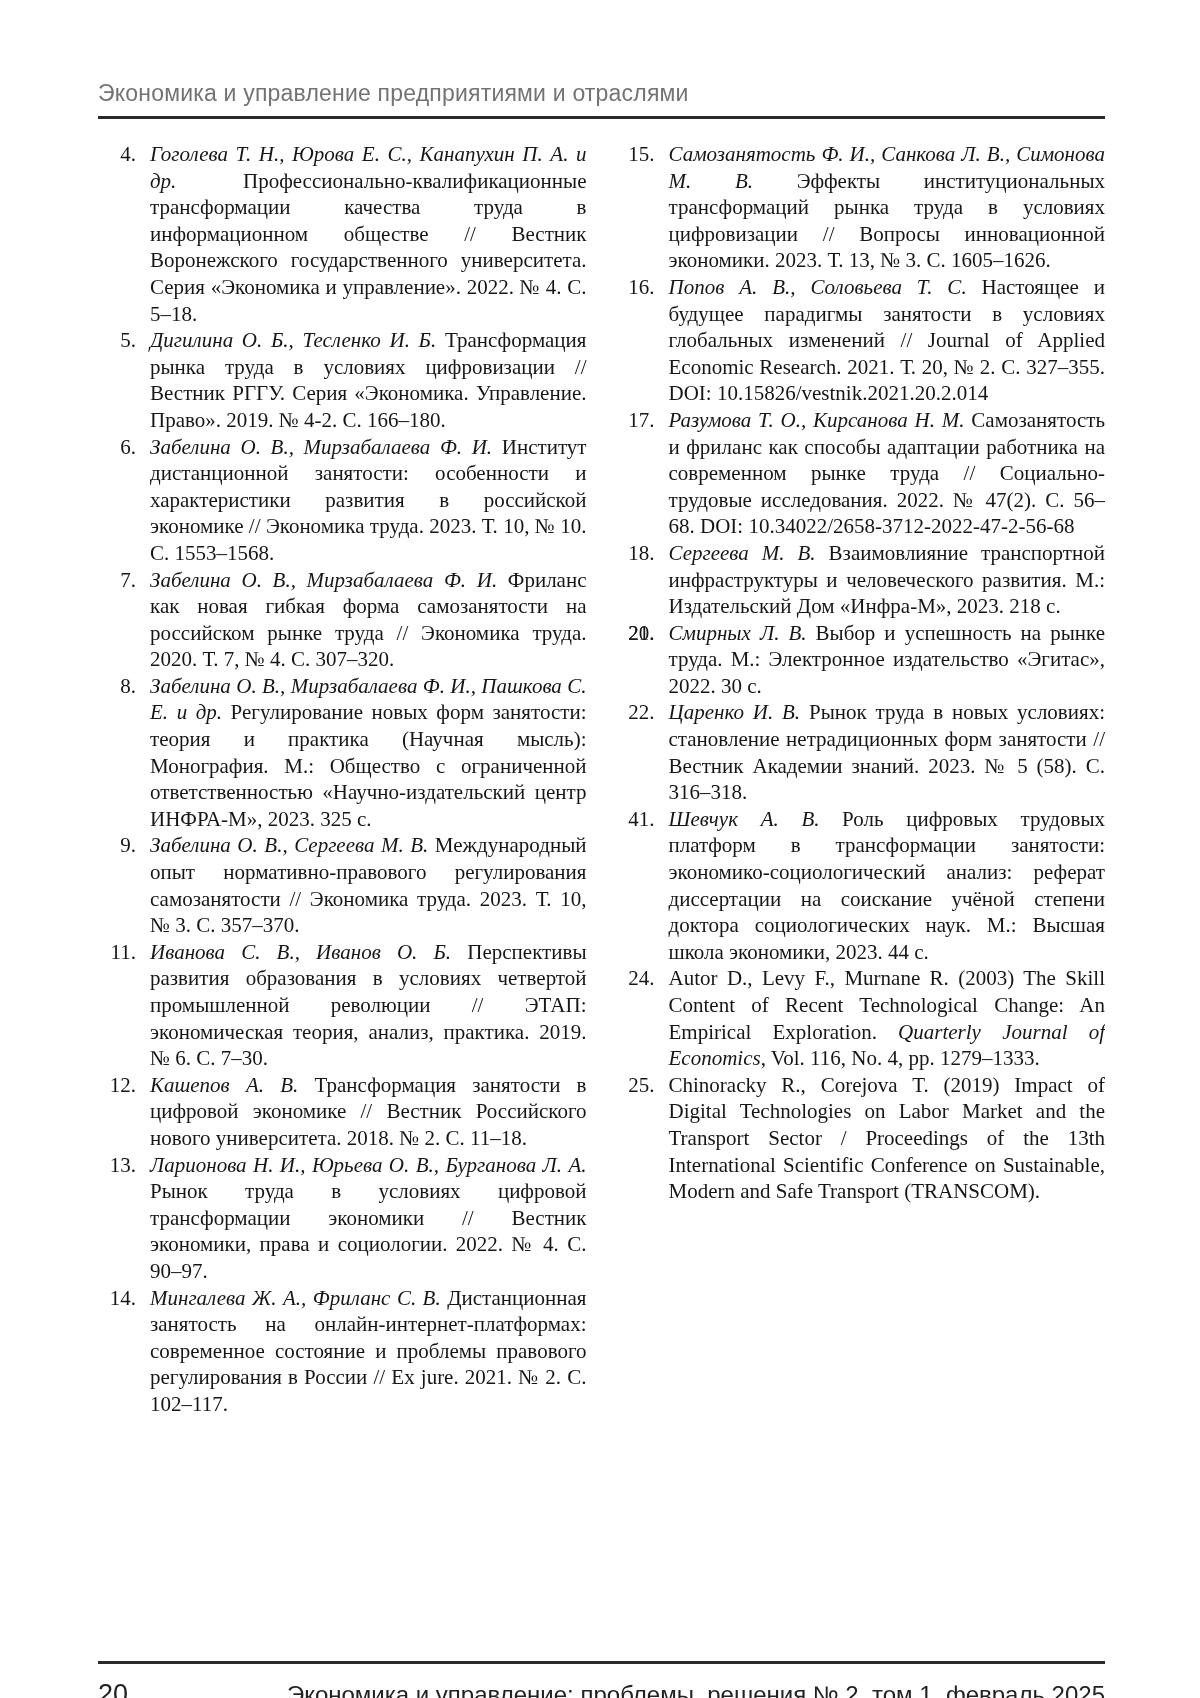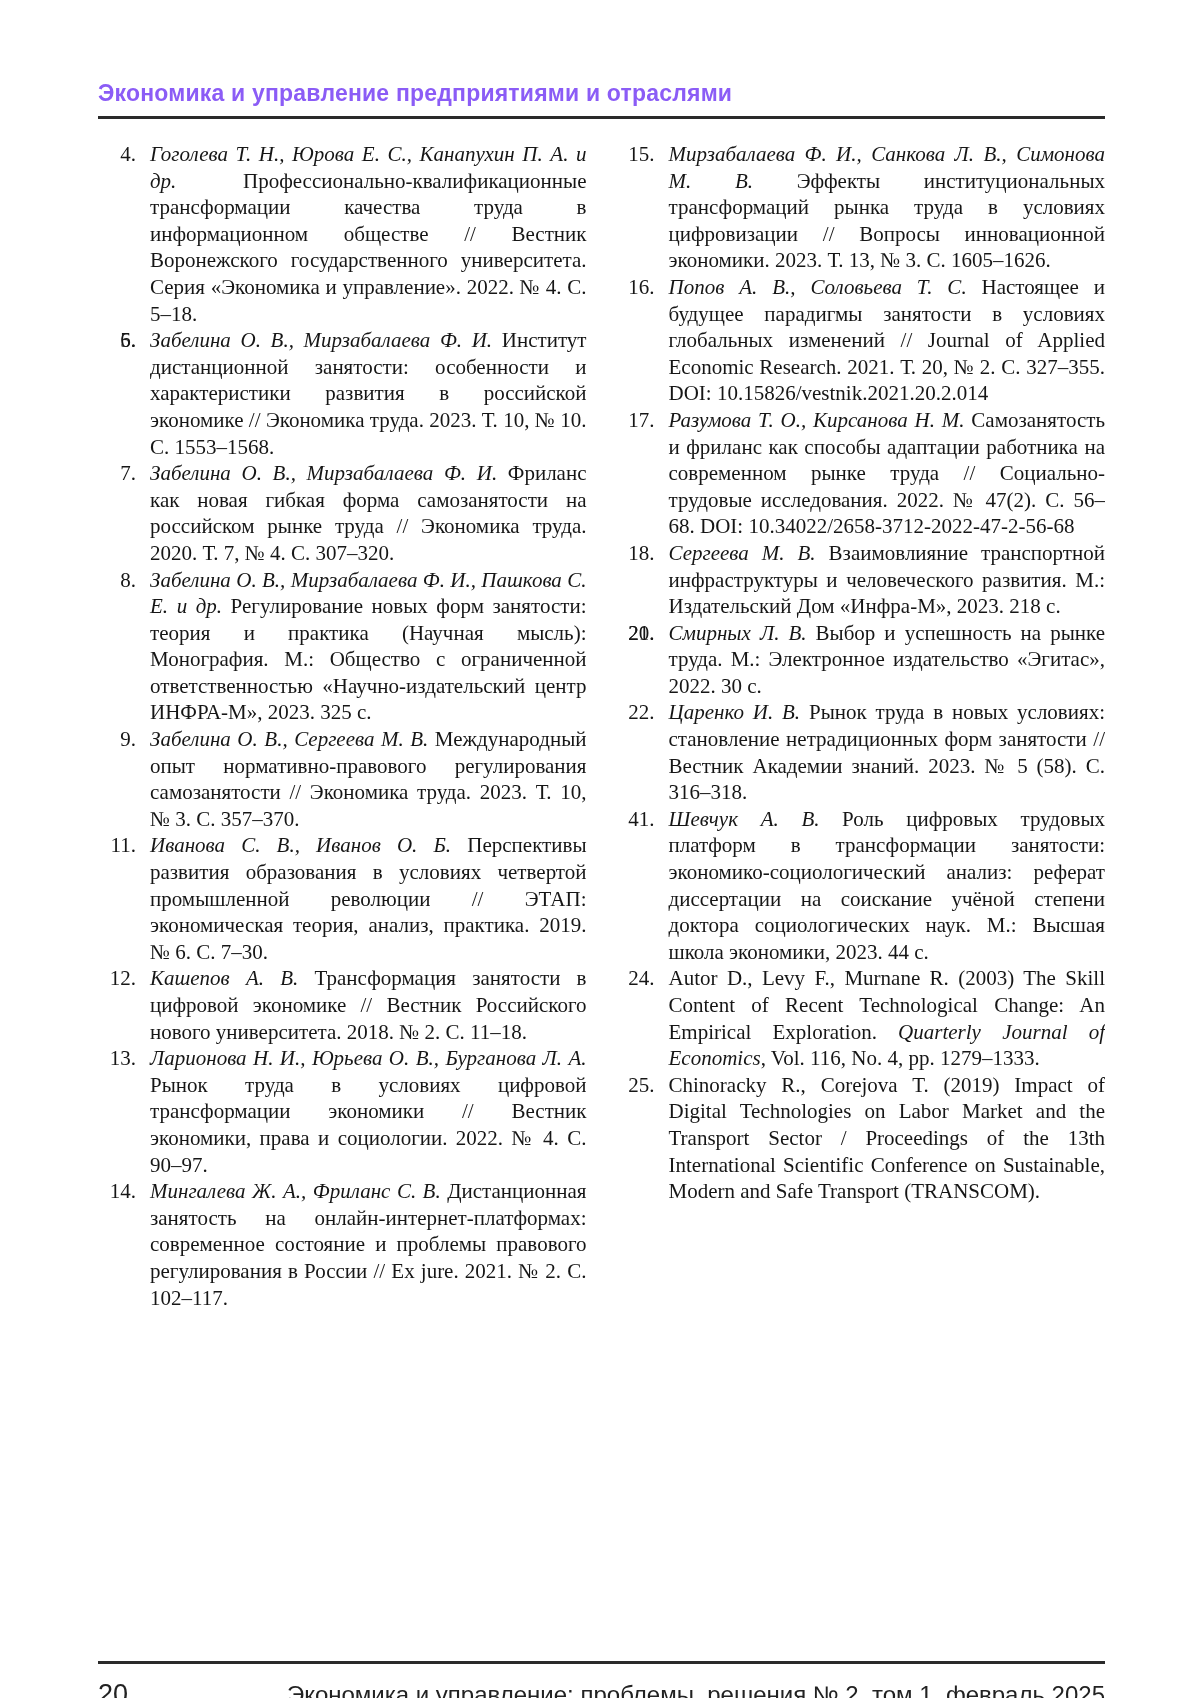--- a/index.html
+++ b/index.html
@@ -17,25 +17,25 @@
   }
   
   .running-head {
     position: absolute;
     top: 80px;
     left: 98px;
     right: 95px;
   }
   .section-title {
     font-family: "Liberation Sans", sans-serif;
-    font-weight: bold;
+    font-weight: normal;
     font-size: 23px;
     line-height: 26px;
     letter-spacing: 0.2px;
-    color: #8b5cf6;
+    color: #737373;
   }
   .head-rule {
     margin-top: 10px;
     height: 3px;
     background: #2a2a2a;
   }
   
   .refs-wrap {
     position: absolute;
     top: 141px;
@@ -109,32 +109,32 @@
 <div class="page">
 
   <header class="running-head">
     <div class="section-title">Экономика и управление предприятиями и отраслями</div>
     <div class="head-rule"></div>
   </header>
 
   <main class="refs-wrap">
     <ol class="ref-col" id="ref-col-left" lang="ru">
         <li class="ref"><span class="ref-num">4.</span><span class="ref-text"><i>Гоголева Т. Н., Юрова Е. С., Канапухин П. А. и др. </i><span>Профессионально-квалификационные трансформации качества труда в информационном обществе // Вестник Воронежского государственного университета. Серия «Экономика и управление». 2022. № 4. С. 5–18.</span></span></li>
-        <li class="ref"><span class="ref-num">5.</span></li>
+        <li class="ref"><span class="ref-num">5.</span><span class="ref-text"><i>Дигилина О. Б., Тесленко И. Б. </i><span>Трансформация рынка труда в условиях цифровизации // Вестник РГГУ. Серия «Экономика. Управление. Право». 2019. № 4-2. С. 166–180.</span></span></li>
         <li class="ref"><span class="ref-num">6.</span><span class="ref-text"><i>Забелина О. В., Мирзабалаева Ф. И. </i><span>Институт дистанционной занятости: особенности и характеристики развития в российской экономике // Экономика труда. 2023. Т. 10, № 10. С. 1553–1568.</span></span></li>
         <li class="ref"><span class="ref-num">7.</span><span class="ref-text"><i>Забелина О. В., Мирзабалаева Ф. И. </i><span>Фриланс как новая гибкая форма самозанятости на российском рынке труда // Экономика труда. 2020. Т. 7, № 4. С. 307–320.</span></span></li>
         <li class="ref"><span class="ref-num">8.</span><span class="ref-text"><i>Забелина О. В., Мирзабалаева Ф. И., Пашкова С. Е. и др. </i><span>Регулирование новых форм занятости: теория и практика (Научная мысль): Монография. М.: Общество с ограниченной ответственностью «Научно-издательский центр ИНФРА-М», 2023. 325 с.</span></span></li>
         <li class="ref"><span class="ref-num">9.</span><span class="ref-text"><i>Забелина О. В., Сергеева М. В. </i><span>Международный опыт нормативно-правового регулирования самозанятости // Экономика труда. 2023. Т. 10, № 3. С. 357–370.</span></span></li>
         <li class="ref"><span class="ref-num">11.</span><span class="ref-text"><i>Иванова С. В., Иванов О. Б. </i><span>Перспективы развития образования в условиях четвертой промышленной революции // ЭТАП: экономическая теория, анализ, практика. 2019. № 6. С. 7–30.</span></span></li>
         <li class="ref"><span class="ref-num">12.</span><span class="ref-text"><i>Кашепов А. В. </i><span>Трансформация занятости в цифровой экономике // Вестник Российского нового университета. 2018. № 2. С. 11–18.</span></span></li>
         <li class="ref"><span class="ref-num">13.</span><span class="ref-text"><i>Ларионова Н. И., Юрьева О. В., Бурганова Л. А. </i><span>Рынок труда в условиях цифровой трансформации экономики // Вестник экономики, права и социологии. 2022. № 4. С. 90–97.</span></span></li>
         <li class="ref"><span class="ref-num">14.</span><span class="ref-text"><i>Мингалева Ж. А., Фриланс С. В. </i><span>Дистанционная занятость на онлайн-интернет-платформах: современное состояние и проблемы правового регулирования в России // Ex jure. 2021. № 2. С. 102–117.</span></span></li>
       </ol>
     <ol class="ref-col" id="ref-col-right" lang="ru">
-        <li class="ref"><span class="ref-num">15.</span><span class="ref-text"><i>Мирзабалаева Ф. И., Санкова Л. В., Симонова М. В. </i><span>Эффекты институциональных трансформаций рынка труда в условиях цифровизации // Вопросы инновационной экономики. 2023. Т. 13, № 3. С. 1605–1626.</span></span></li>
+        <li class="ref"><span class="ref-num">15.</span><span class="ref-text"><i>Самозанятость Ф. И., Санкова Л. В., Симонова М. В. </i><span>Эффекты институциональных трансформаций рынка труда в условиях цифровизации // Вопросы инновационной экономики. 2023. Т. 13, № 3. С. 1605–1626.</span></span></li>
         <li class="ref"><span class="ref-num">16.</span><span class="ref-text"><i>Попов А. В., Соловьева Т. С. </i><span>Настоящее и будущее парадигмы занятости в условиях глобальных изменений // Journal of Applied Economic Research. 2021. Т. 20, № 2. С. 327–355. DOI: 10.15826/vestnik.2021.20.2.014</span></span></li>
         <li class="ref"><span class="ref-num">17.</span><span class="ref-text"><i>Разумова Т. О., Кирсанова Н. М. </i><span>Самозанятость и фриланс как способы адаптации работника на современном рынке труда // Социально-трудовые исследования. 2022. № 47(2). С. 56–68. DOI: 10.34022/2658-3712-2022-47-2-56-68</span></span></li>
         <li class="ref"><span class="ref-num">18.</span><span class="ref-text"><i>Сергеева М. В. </i><span>Взаимовлияние транспортной инфраструктуры и человеческого развития. М.: Издательский Дом «Инфра-М», 2023. 218 с.</span></span></li>
         <li class="ref"><span class="ref-num">20.</span></li>
         <li class="ref"><span class="ref-num">21.</span><span class="ref-text"><i>Смирных Л. В. </i><span>Выбор и успешность на рынке труда. М.: Электронное издательство «Эгитас», 2022. 30 с.</span></span></li>
         <li class="ref"><span class="ref-num">22.</span><span class="ref-text"><i>Царенко И. В. </i><span>Рынок труда в новых условиях: становление нетрадиционных форм занятости // Вестник Академии знаний. 2023. № 5 (58). С. 316–318.</span></span></li>
         <li class="ref"><span class="ref-num">41.</span><span class="ref-text"><i>Шевчук А. В. </i><span>Роль цифровых трудовых платформ в трансформации занятости: экономико-социологический анализ: реферат диссертации на соискание учёной степени доктора социологических наук. М.: Высшая школа экономики, 2023. 44 с.</span></span></li>
         <li class="ref"><span class="ref-num">24.</span><span class="ref-text"><span>Autor D., Levy F., Murnane R. (2003) The Skill Content of Recent Technological Change: An Empirical Exploration. </span><i>Quarterly Journal of Economics</i><span>, Vol. 116, No. 4, pp. 1279–1333.</span></span></li>
         <li class="ref"><span class="ref-num">25.</span><span class="ref-text"><span>Chinoracky R., Corejova T. (2019) Impact of Digital Technologies on Labor Market and the Transport Sector / Proceedings of the 13th International Scientific Conference on Sustainable, Modern and Safe Transport (TRANSCOM).</span></span></li>
       </ol>

